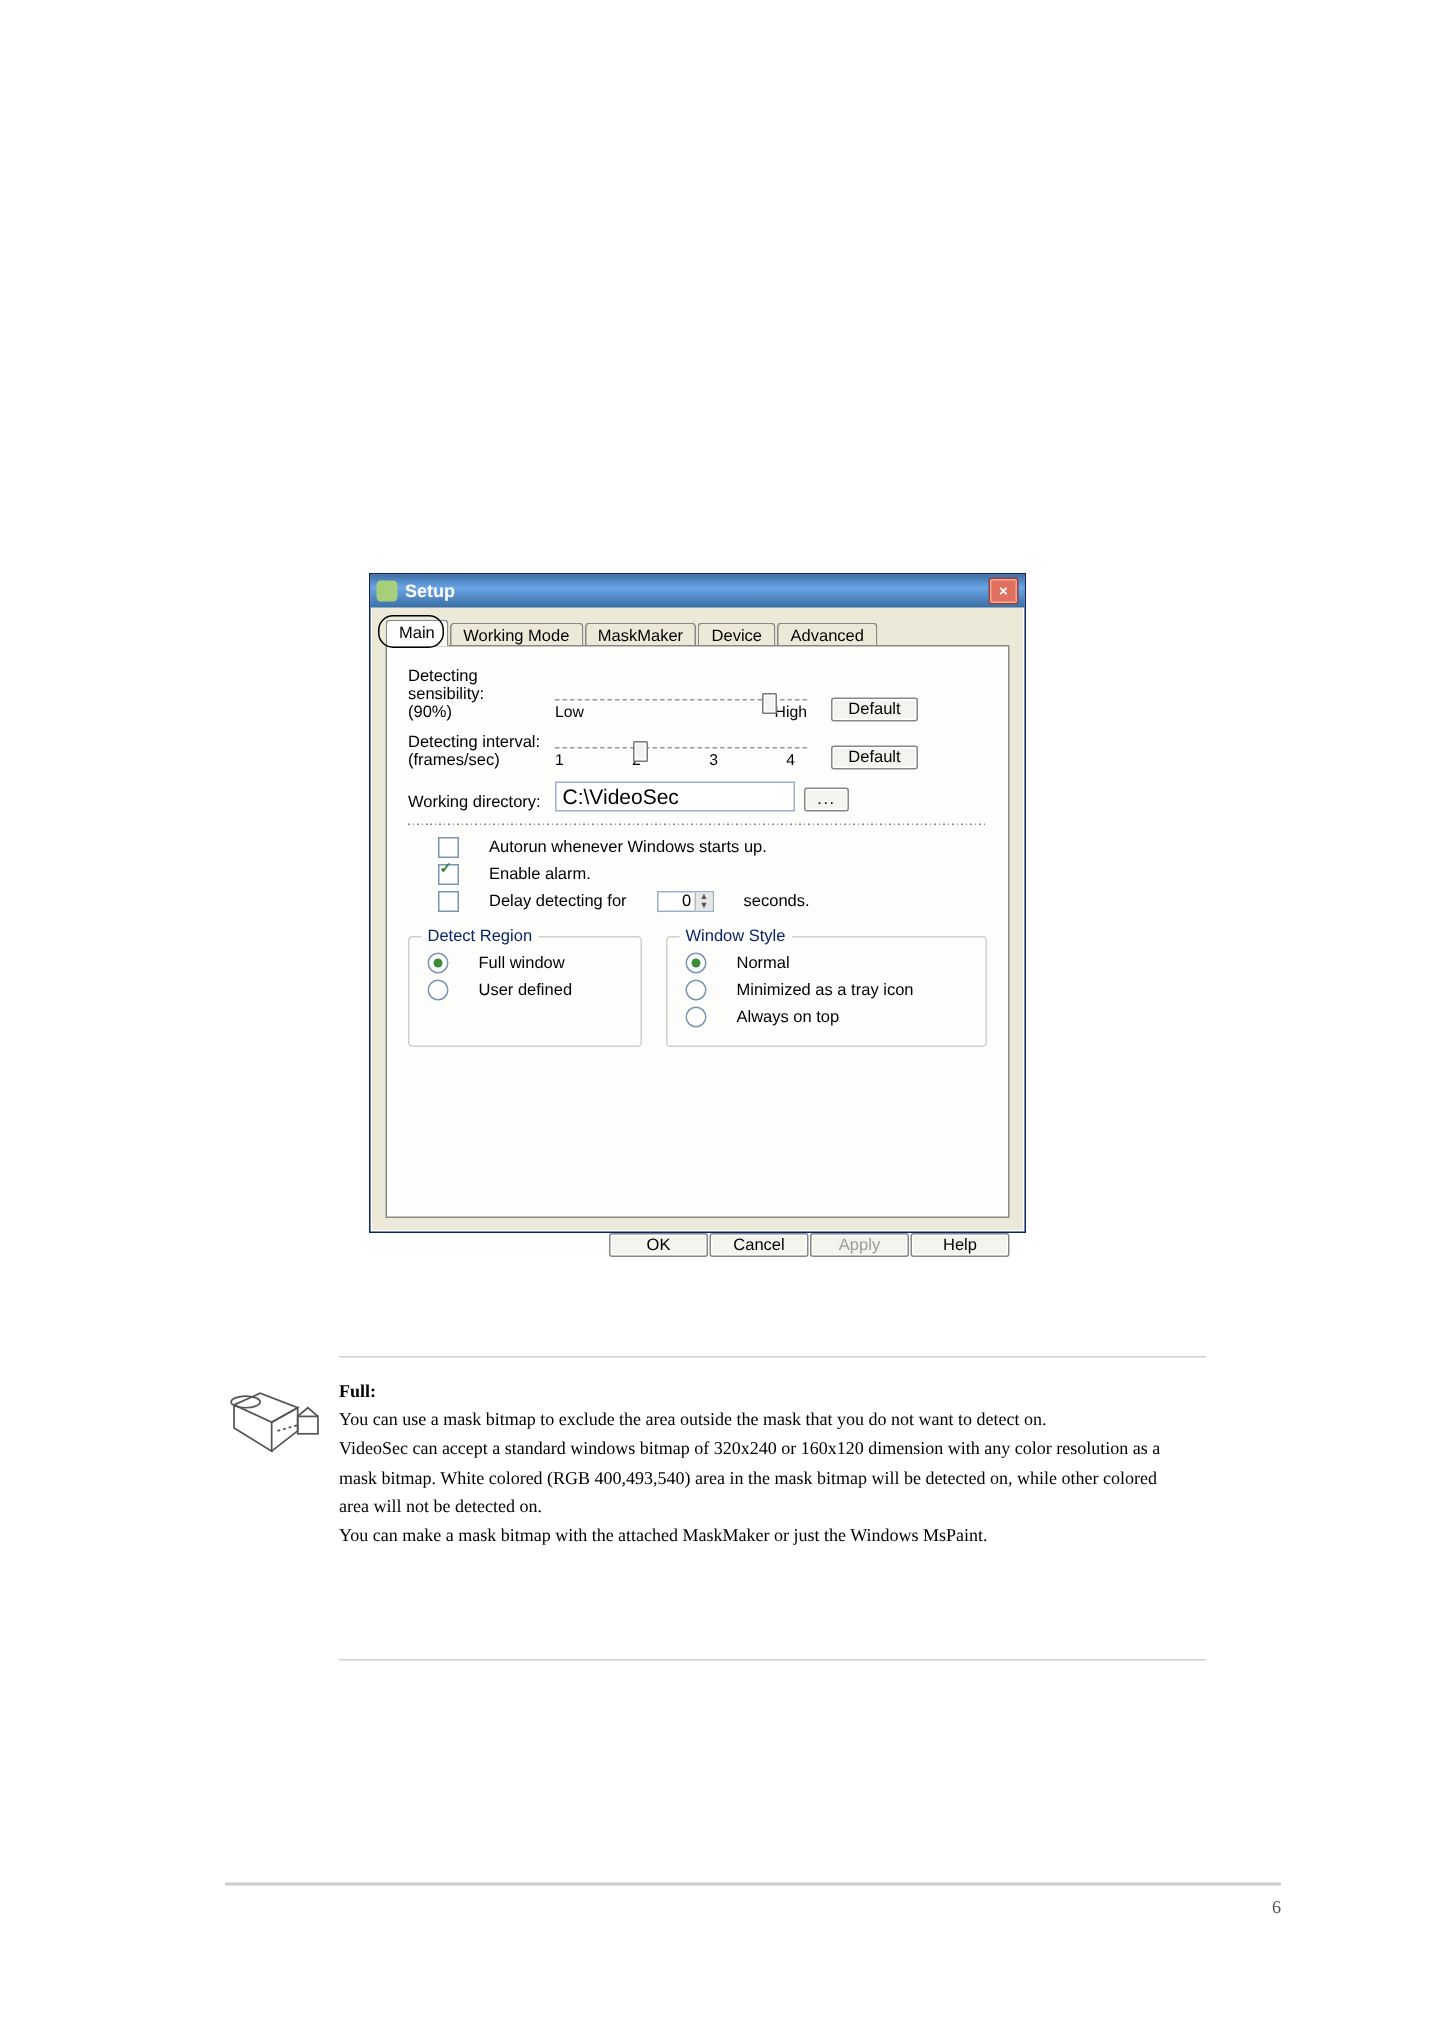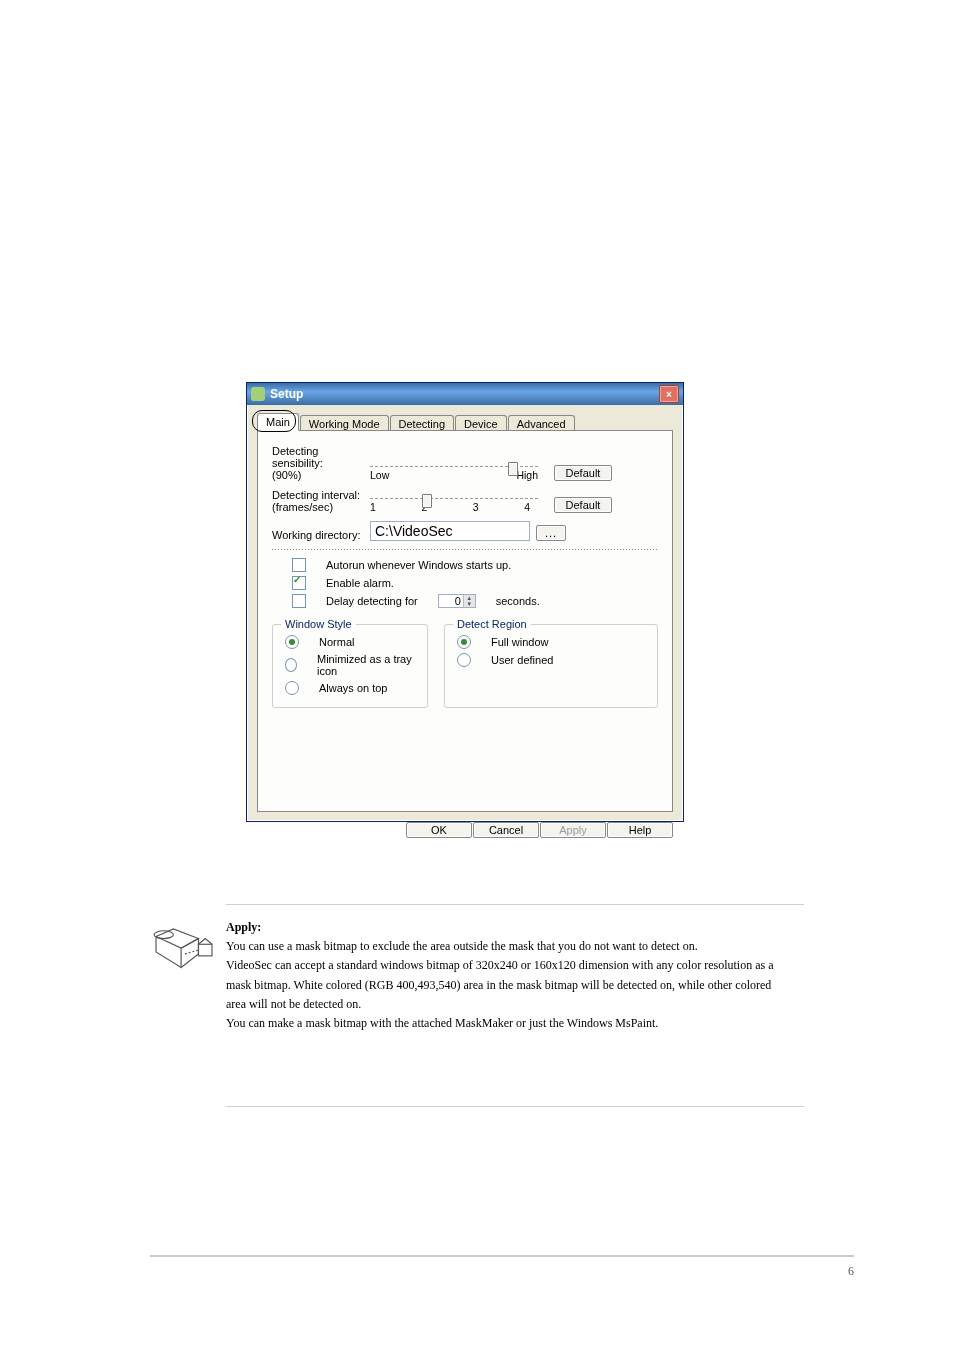--- a/index.html
+++ b/index.html
@@ -313,21 +313,21 @@
       <span class="title">Setup</span>
       <span class="close-btn">×</span>
     </div>
     <div class="dialog-body">
       <div class="tabs">
         <div class="tab active" style="position:relative;">
           <span>Main</span>
           <span class="tab-highlight"></span>
         </div>
         <div class="tab">Working Mode</div>
-        <div class="tab">Detecting</div>
+        <div class="tab">MaskMaker</div>
         <div class="tab">Device</div>
         <div class="tab">Advanced</div>
       </div>
 
       <div class="tab-panel">
 
         <div class="row">
           <div class="label-col">
             <span>Detecting sensibility:</span>
             <span class="sub">(90%)</span>
@@ -389,43 +389,43 @@
                   <span>▲</span>
                   <span>▼</span>
                 </span>
             </span>
             <span>seconds.</span>
           </div>
         </div>
 
         <div class="two-col">
           <div class="groupbox">
+            <div class="legend">Detect Region</div>
+            <div class="radio-row">
+              <span class="radio-dot checked"></span>
+              <span>Full window</span>
+            </div>
+            <div class="radio-row">
+              <span class="radio-dot"></span>
+              <span>User defined</span>
+            </div>
+          </div>
+          <div class="groupbox">
             <div class="legend">Window Style</div>
             <div class="radio-row">
               <span class="radio-dot checked"></span>
               <span>Normal</span>
             </div>
             <div class="radio-row">
               <span class="radio-dot"></span>
               <span>Minimized as a tray icon</span>
             </div>
             <div class="radio-row">
               <span class="radio-dot"></span>
               <span>Always on top</span>
-            </div>
-          </div>
-          <div class="groupbox">
-            <div class="legend">Detect Region</div>
-            <div class="radio-row">
-              <span class="radio-dot checked"></span>
-              <span>Full window</span>
-            </div>
-            <div class="radio-row">
-              <span class="radio-dot"></span>
-              <span>User defined</span>
             </div>
           </div>
         </div>
 
       </div>
     </div>
     <div class="dlg-buttons">
       <div class="btn">OK</div>
       <div class="btn">Cancel</div>
       <div class="btn disabled">Apply</div>
@@ -439,21 +439,21 @@
       <ellipse cx="14" cy="10" rx="10" ry="4"></ellipse>
       <polyline points="6,12 6,28 32,44 32,24"></polyline>
       <polyline points="32,24 50,14 50,30 32,44"></polyline>
       <polyline points="6,12 32,24 50,14 24,4 6,12"></polyline>
       <rect x="50" y="20" width="14" height="12"></rect>
       <polyline points="50,20 57,14 64,20"></polyline>
       <line x1="36" y1="30" x2="50" y2="26" stroke-dasharray="2,2"></line>
     </svg>
   </div>
   <div class="note-body">
-    <div><b>Apply:</b></div>
+    <div><b>Full:</b></div>
     <div>You can use a mask bitmap to exclude the area outside the mask that you do not want to detect on.</div>
     <div>VideoSec can accept a standard windows bitmap of 320x240 or 160x120 dimension with any color resolution as a mask bitmap. White colored (RGB 400,493,540) area in the mask bitmap will be detected on, while other colored area will not be detected on.</div>
     <div>You can make a mask bitmap with the attached MaskMaker or just the Windows MsPaint.</div>
   </div>
   <div class="note-rule-bottom"></div>
 
   <div class="footer-rule"></div>
   <div class="page-number">6</div>
 
 </div>

